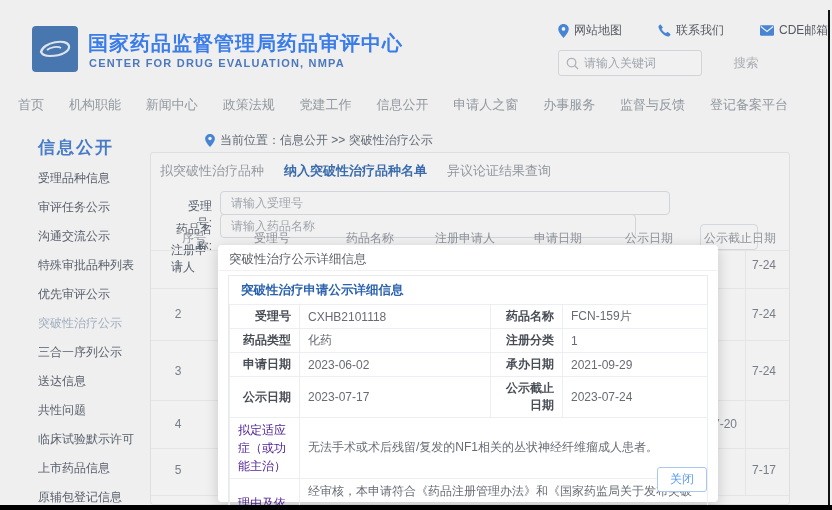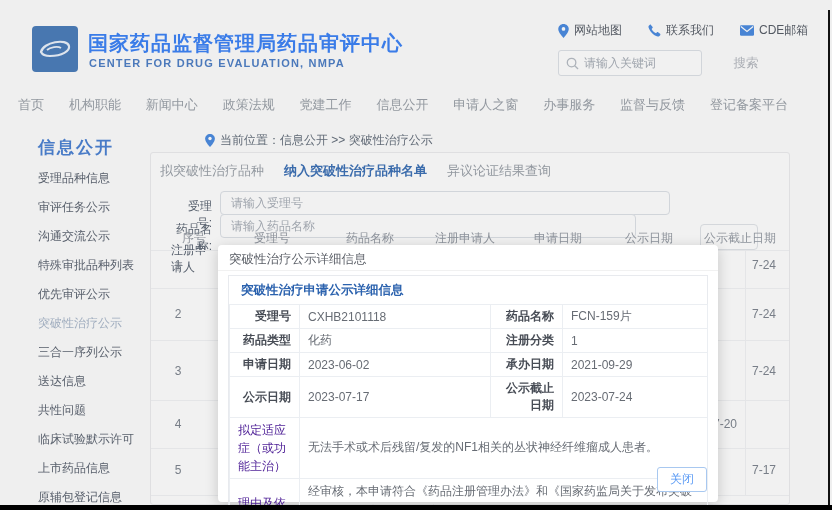--- a/index.html
+++ b/index.html
@@ -6,21 +6,21 @@
   html,body { width:832px; height:510px; overflow:hidden; background:#fff;
     font-family:"Liberation Sans","DejaVu Sans",sans-serif; }
   .abs { position:absolute; }
   #stage { position:relative; width:832px; height:510px; background:#fdfdfd; }
 
   
   .logo-box { left:32px; top:26px; width:46px; height:46px; background:#4a7cba; border-radius:4px;
     display:flex; align-items:center; justify-content:center; }
   .site-title { left:88px; top:30px; font-size:20px; font-weight:bold; color:#3b82f6; letter-spacing:1px; }
   .site-subtitle { left:89px; top:57px; font-size:11px; font-weight:bold; color:#4d7ec5; letter-spacing:1.2px; }
-  .quick-links { left:558px; top:22px; display:flex; gap:26px; align-items:center; }
+  .quick-links { left:558px; top:22px; display:flex; gap:36px; align-items:center; }
   .quick-link { display:flex; align-items:center; gap:5px; font-size:12px; color:#565c66; cursor:pointer; }
   .search-wrap { left:558px; top:50px; width:144px; height:26px; border:1px solid #dde1e7; border-radius:3px;
     display:flex; align-items:center; padding-left:7px; background:#fff; }
   .search-wrap input { border:none; outline:none; width:105px; font-size:12px; color:#5a6472; background:transparent; margin-left:5px;
     font-family:"Liberation Sans","DejaVu Sans",sans-serif; }
   .search-wrap input::placeholder { color:#a8aeb7; }
   .search-btn { left:724px; top:50px; width:44px; height:26px; line-height:26px; text-align:center;
     font-size:12.5px; color:#b2b6bd; cursor:pointer; background:none; border:none;
     font-family:"Liberation Sans","DejaVu Sans",sans-serif; }
 

